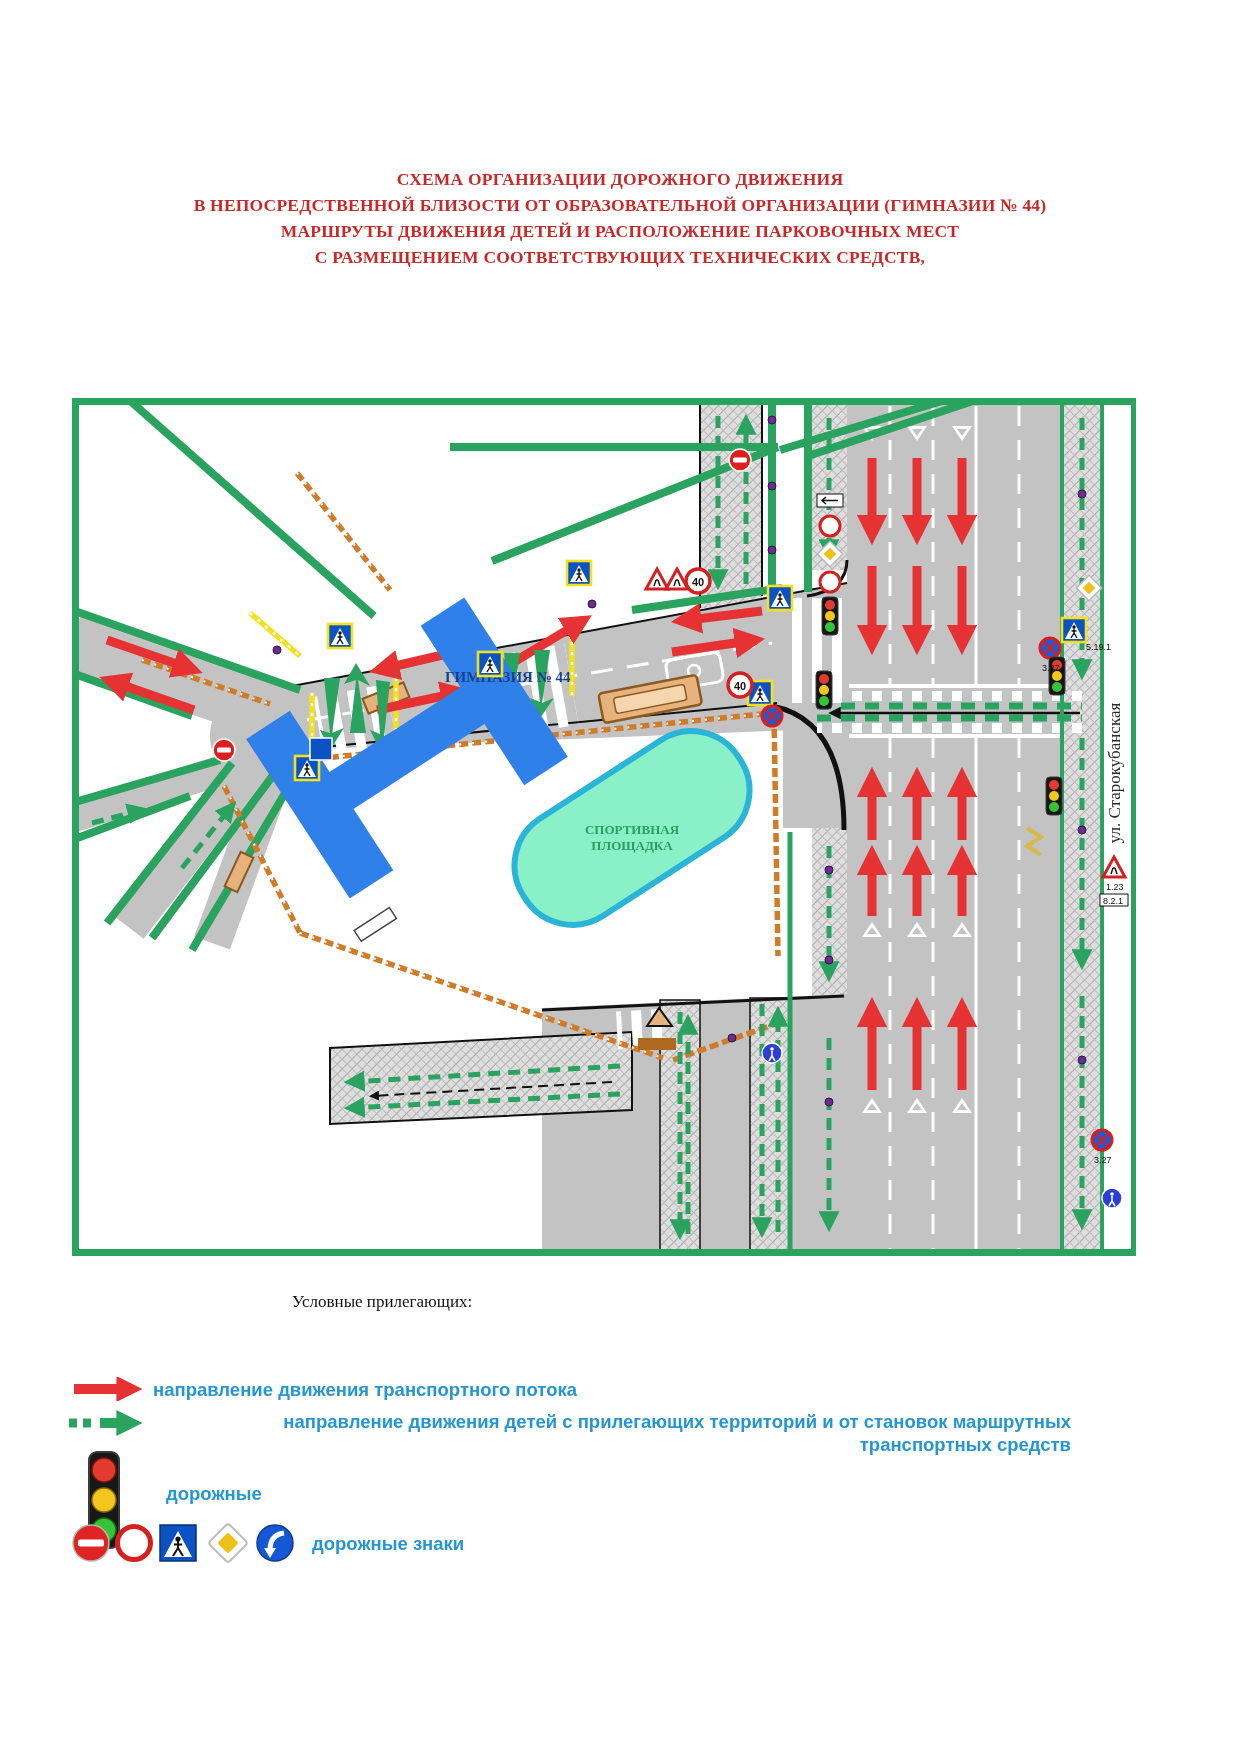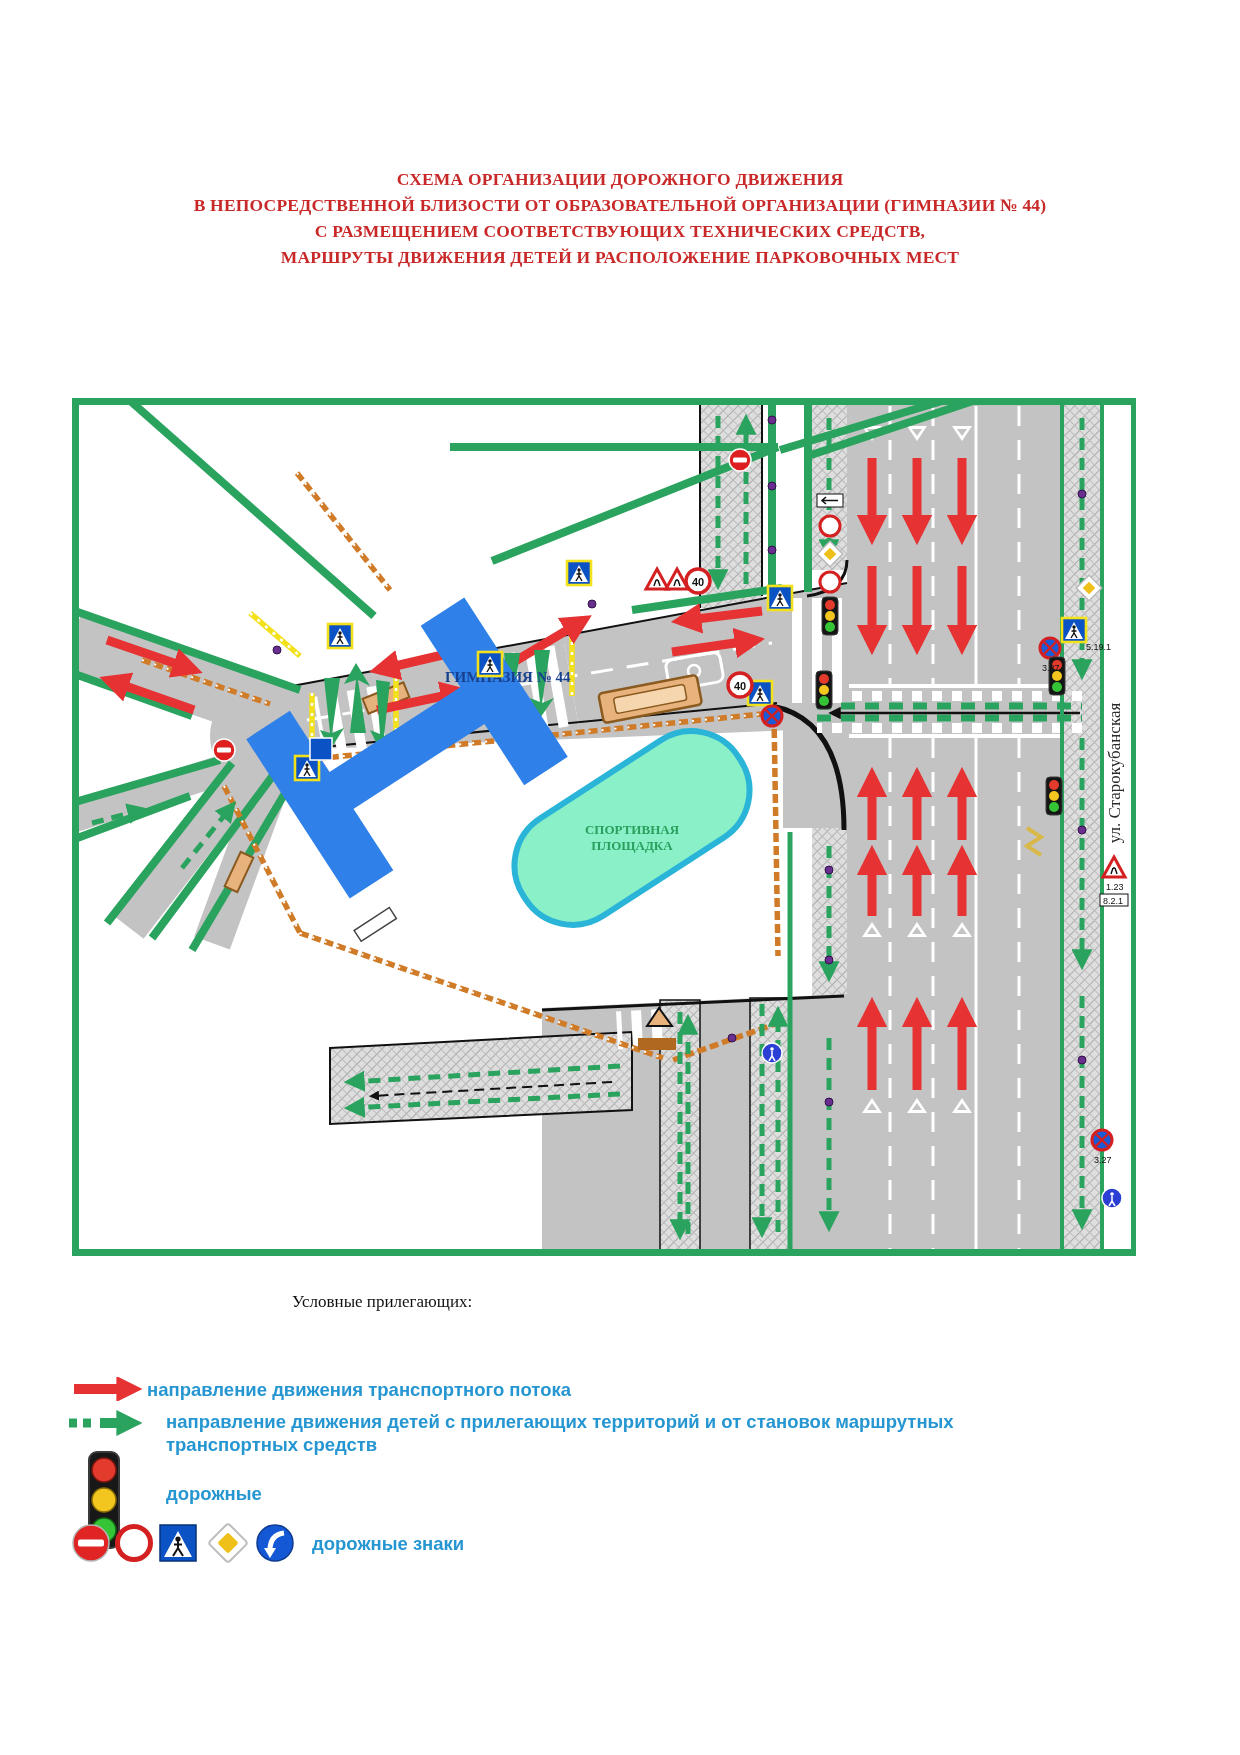--- a/index.html
+++ b/index.html
@@ -9,40 +9,40 @@
   .title-block{position:absolute;top:166px;left:0;width:1240px;text-align:center;}
   .title-line{color:#c92828;font-weight:bold;font-size:17.5px;line-height:26px;
               font-family:"Liberation Serif",serif;letter-spacing:.2px;}
   
   .map-wrap{position:absolute;left:72px;top:398px;width:1066px;height:858px;}
   
   .legend-heading{position:absolute;left:292px;top:1292px;font-size:17px;color:#111;
                   font-family:"Liberation Serif",serif;}
   .legend-label{position:absolute;color:#2596d1;font-weight:bold;font-size:18.5px;
                 font-family:"Liberation Sans",sans-serif;line-height:23px;}
-  .ll-1{left:147px;top:1378px;width:760px;}
-  .ll-2{left:166px;top:1410px;width:905px;}
+  .ll-1{left:153px;top:1378px;width:760px;}
+  .ll-2{left:166px;top:1410px;width:905px;text-align:right;}
   .ll-3{left:166px;top:1482px;}
   .ll-4{left:312px;top:1532px;text-align:center;}
   .legend-sym{position:absolute;}
   .ls-1{left:70px;top:1377px;}
   .ls-2{left:66px;top:1410px;}
   .ls-3{left:84px;top:1450px;}
   .ls-4{left:70px;top:1520px;}
 </style>
 </head>
 <body>
 
 <div class="page">
 
   <div class="title-block">
     <div class="title-line">СХЕМА ОРГАНИЗАЦИИ ДОРОЖНОГО ДВИЖЕНИЯ</div>
     <div class="title-line">В НЕПОСРЕДСТВЕННОЙ БЛИЗОСТИ ОТ ОБРАЗОВАТЕЛЬНОЙ ОРГАНИЗАЦИИ (ГИМНАЗИИ № 44)</div>
+    <div class="title-line">МАРШРУТЫ ДВИЖЕНИЯ ДЕТЕЙ И РАСПОЛОЖЕНИЕ ПАРКОВОЧНЫХ МЕСТ</div>
     <div class="title-line">С РАЗМЕЩЕНИЕМ СООТВЕТСТВУЮЩИХ ТЕХНИЧЕСКИХ СРЕДСТВ,</div>
-    <div class="title-line">МАРШРУТЫ ДВИЖЕНИЯ ДЕТЕЙ И РАСПОЛОЖЕНИЕ ПАРКОВОЧНЫХ МЕСТ</div>
   </div>
 
   <div class="map-wrap">
   <svg width="1066" height="858" viewBox="0 0 1066 858">
     <defs>
       <marker id="mr" viewBox="0 0 10 10" refX="7" refY="5" markerWidth="3.4" markerHeight="3.4" orient="auto">
         <path d="M0,0 L10,5 L0,10 z" fill="#e63232"></path>
           </marker>
       <marker id="mg" viewBox="0 0 10 10" refX="7" refY="5" markerWidth="4.2" markerHeight="4.2" orient="auto">
         <path d="M0,0 L10,5 L0,10 z" fill="#2aa35e"></path>

